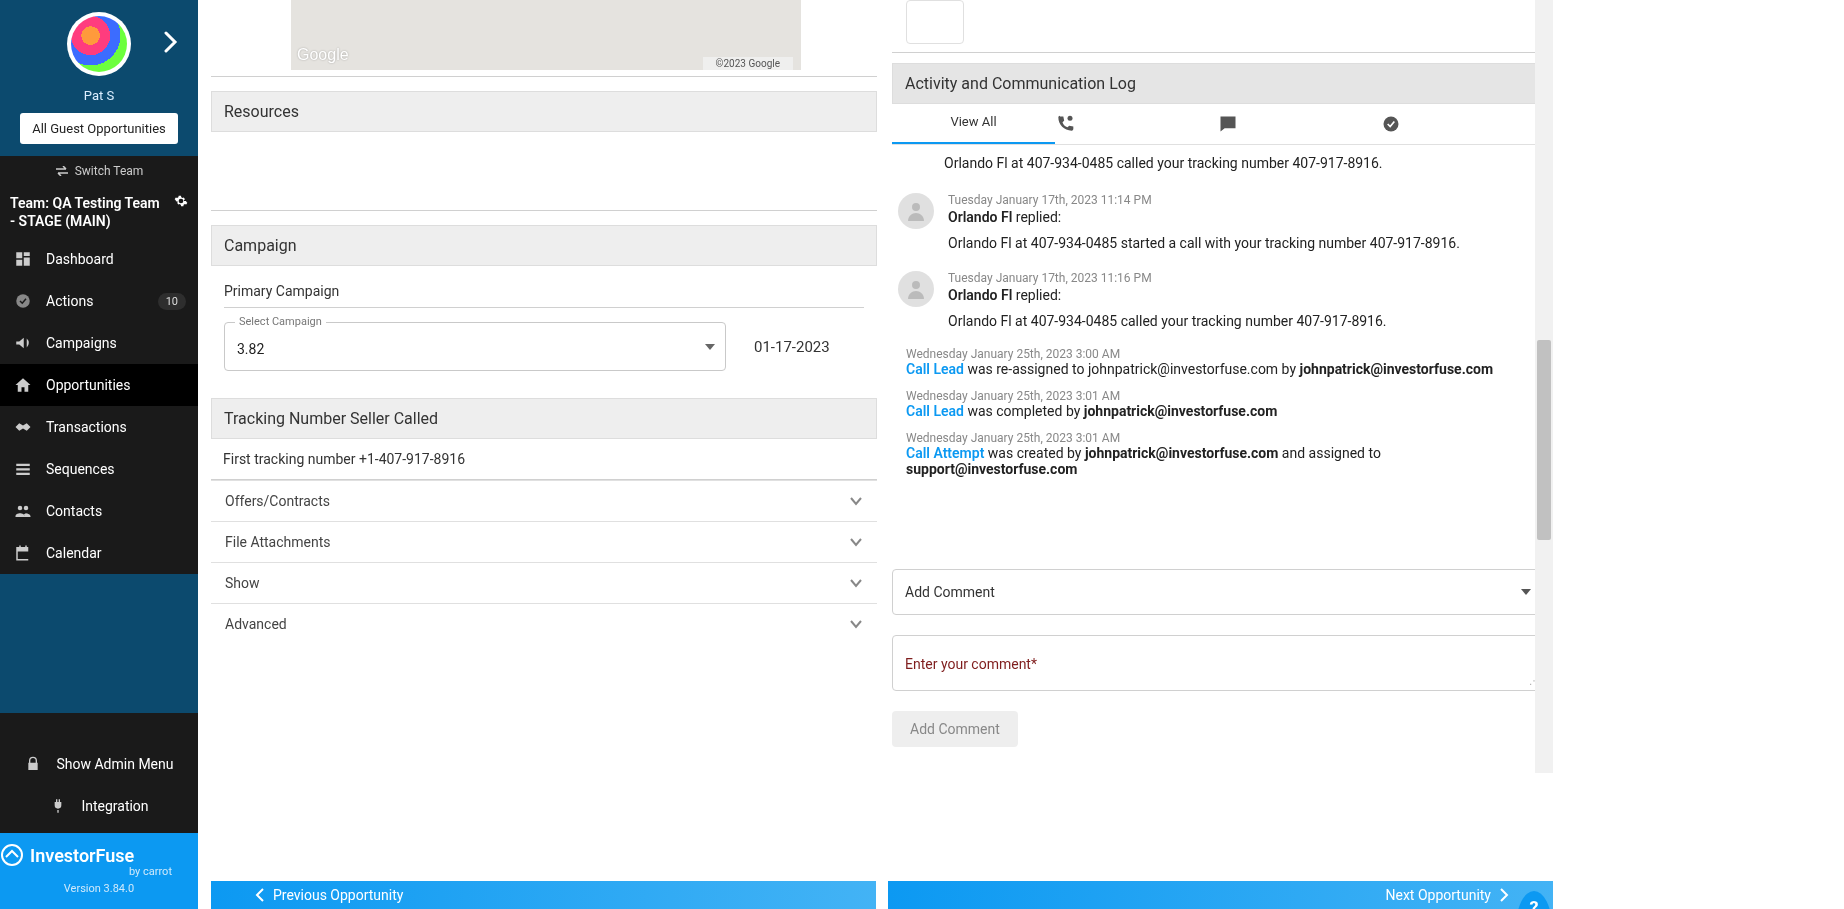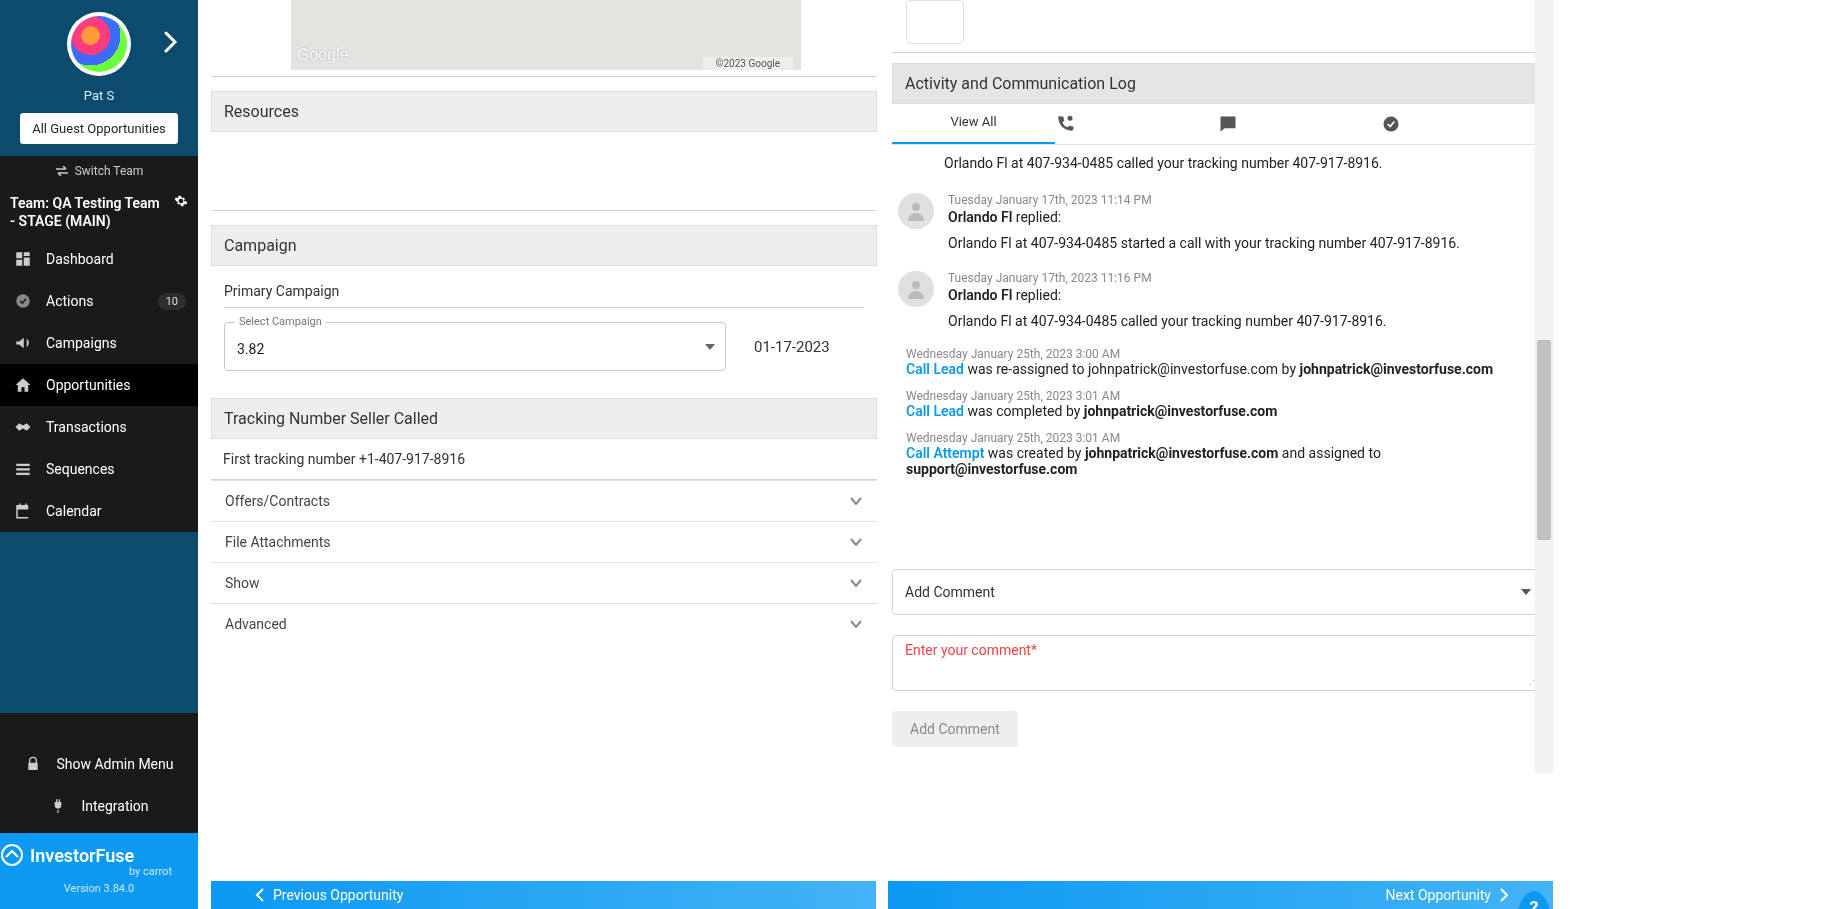--- a/index.html
+++ b/index.html
@@ -69,21 +69,21 @@
 .feed-who { font-size: 14px; }
 .feed-who b { font-weight: 600; }
 .feed-msg { margin-top: 10px; font-size: 14px; }
 .sys-item { padding: 6px 6px 6px 14px; font-size: 14px; }
 .sys-ts { font-size: 12px; color: #888; }
 .sys-line { color: #222; }
 .link-blue { color: #0c99f2; font-weight: 600; }
 .bold { font-weight: 700; }
 .comment-type { margin-top: 24px; border: 1px solid #d0d0d0; border-radius: 4px; padding: 14px 12px; display: flex; justify-content: space-between; align-items: center; font-size: 14px; color: #333; cursor: pointer; }
 .comment-box { margin-top: 20px; border: 1px solid #d0d0d0; border-radius: 4px; height: 56px; position: relative; }
-.comment-ph { position: absolute; left: 12px; top: 6px; color: #ef4444; font-size: 14px; }
+.comment-ph { position: absolute; left: 12px; top: 20px; color: #7f1d1d; font-size: 14px; }
 .resize-handle { position: absolute; right: 4px; bottom: 4px; color: #aaa; font-size: 10px; }
 .add-comment-btn { margin-top: 20px; background: #eee; color: #888; border: none; border-radius: 4px; padding: 10px 18px; font-size: 14px; cursor: not-allowed; }
 .help-fab { position: absolute; right: 292px; bottom: 0; width: 36px; height: 36px; background: #0c99f2; border-radius: 50% 50% 0 0 / 100% 100% 0 0; transform: translateY(50%); }
 .help-fab::after { content: "?"; position: absolute; left: 50%; top: 6px; transform: translateX(-50%); color: #fff; font-weight: 700; font-size: 18px; }
 
 .right-blank { position: absolute; left: 1558px; top: 0; right: 0; bottom: 0; background: #fff; }
 
 svg { display: block; }
 </style>
 </head>
@@ -160,20 +160,28 @@
         </span>
         <span>Transactions</span>
       </div>
       <div class="nav-item">
         <span class="nav-icon">
           <svg width="18" height="18" viewBox="0 0 24 24">
             <path fill="#ccc" d="M3 5h18v3H3V5zm0 6h18v3H3v-3zm0 6h18v3H3v-3z"></path>
           </svg>
         </span>
         <span>Sequences</span>
+      </div>
+      <div class="nav-item">
+        <span class="nav-icon">
+          <svg width="18" height="18" viewBox="0 0 24 24">
+            <path fill="#ccc" d="M8 11a3 3 0 100-6 3 3 0 000 6zm8 0a3 3 0 100-6 3 3 0 000 6zM2 19c0-3 4-4 6-4s6 1 6 4v1H2v-1zm12 0c0-1 0-2-1-3 1 0 3-1 3-1s6 1 6 4v1h-8v-1z"></path>
+          </svg>
+        </span>
+        <span>Contacts</span>
       </div>
       <div class="nav-item">
         <span class="nav-icon">
           <svg width="18" height="18" viewBox="0 0 24 24">
             <path fill="#ccc" d="M5 4h2V2h2v2h6V2h2v2h2v18H3V4h2zm0 6v10h14V10H5z"></path>
           </svg>
         </span>
         <span>Calendar</span>
       </div>
     </div>

